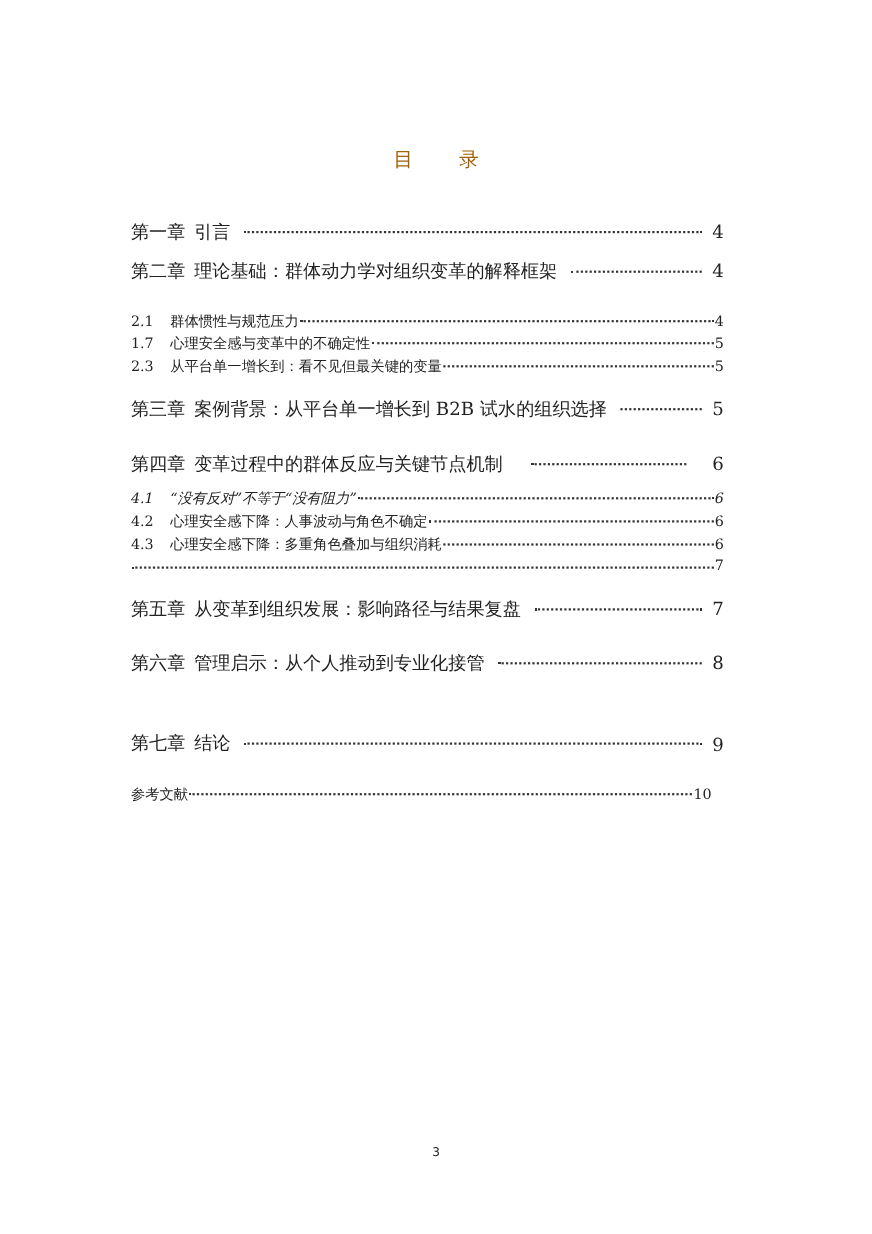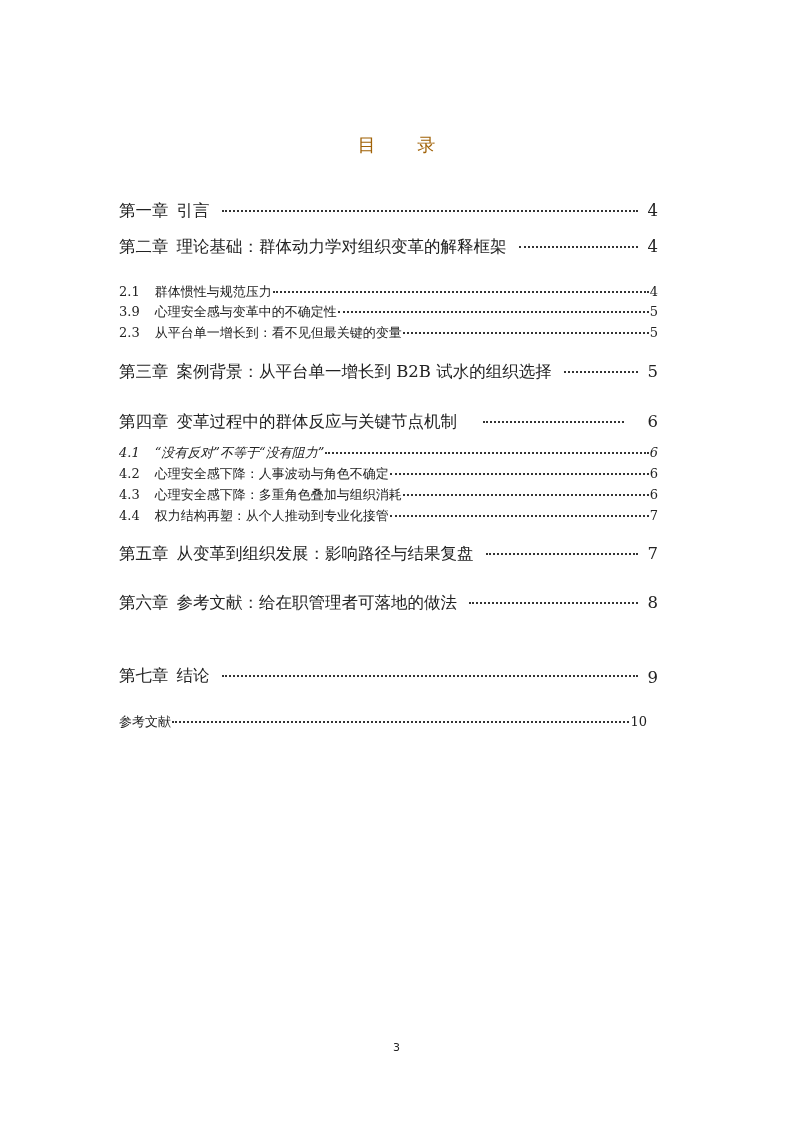--- a/index.html
+++ b/index.html
@@ -42,21 +42,21 @@
   <span class="page">4</span>
 </div>
 
 <div class="toc-line section" style="top:283px;">
   <span class="toc-text"><span class="num">2.1</span><span>群体惯性与规范压力</span></span>
   <span class="leader"></span>
   <span class="page">4</span>
 </div>
 
 <div class="toc-line section" style="top:303px;">
-  <span class="toc-text"><span class="num">3.9</span><span>心理安全感与变革中的不确定性</span></span>
+  <span class="toc-text"><span class="num">1.7</span><span>心理安全感与变革中的不确定性</span></span>
   <span class="leader"></span>
   <span class="page">5</span>
 </div>
 
 <div class="toc-line section" style="top:324px;">
   <span class="toc-text"><span class="num">2.3</span><span>从平台单一增长到：看不见但最关键的变量</span></span>
   <span class="leader"></span>
   <span class="page">5</span>
 </div>
 
@@ -84,33 +84,32 @@
   <span class="page">6</span>
 </div>
 
 <div class="toc-line section" style="top:486px;">
   <span class="toc-text"><span class="num">4.3</span><span>心理安全感下降：多重角色叠加与组织消耗</span></span>
   <span class="leader"></span>
   <span class="page">6</span>
 </div>
 
 <div class="toc-line section" style="top:507px;">
-  <span class="toc-text"><span class="num">4.4</span><span>权力结构再塑：从个人推动到专业化接管</span></span>
   <span class="leader"></span>
   <span class="page">7</span>
 </div>
 
 <div class="toc-line chapter" style="top:543px;">
   <span class="toc-text"><span class="num">第五章</span><span>从变革到组织发展：影响路径与结果复盘</span></span>
   <span class="leader"></span>
   <span class="page">7</span>
 </div>
 
 <div class="toc-line chapter" style="top:592px;">
-  <span class="toc-text"><span class="num">第六章</span><span>参考文献：给在职管理者可落地的做法</span></span>
+  <span class="toc-text"><span class="num">第六章</span><span>管理启示：从个人推动到专业化接管</span></span>
   <span class="leader"></span>
   <span class="page">8</span>
 </div>
 
 <div class="toc-line chapter" style="top:665px;align-items:flex-end;">
   <span class="toc-text"><span class="num">第七章</span><span>结论</span></span>
   <span class="leader"></span>
   <span class="page">9</span>
 </div>
 

